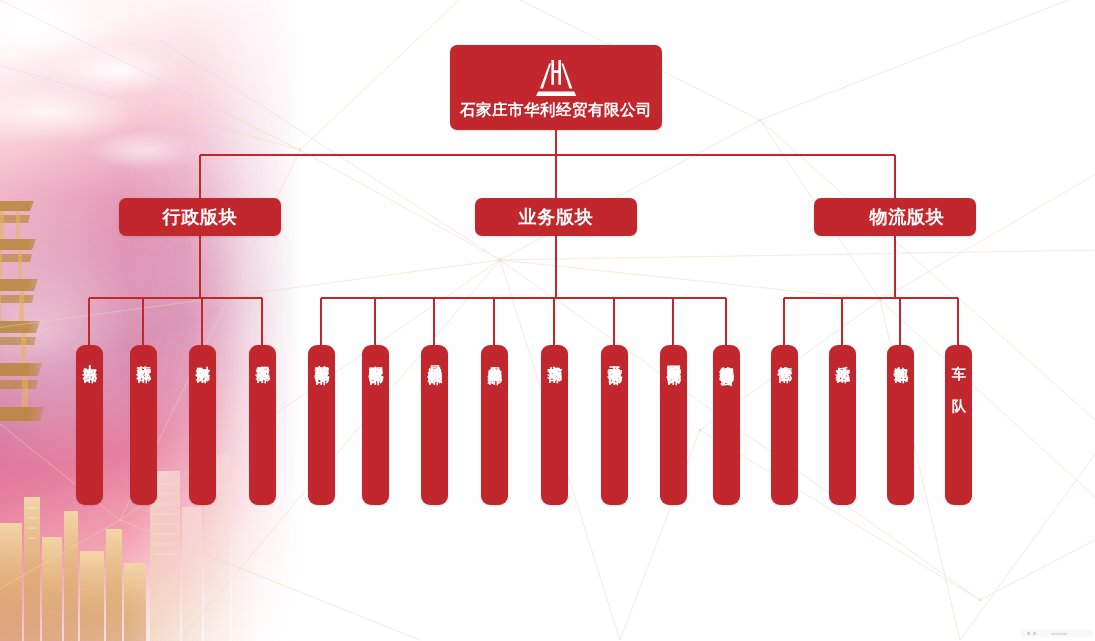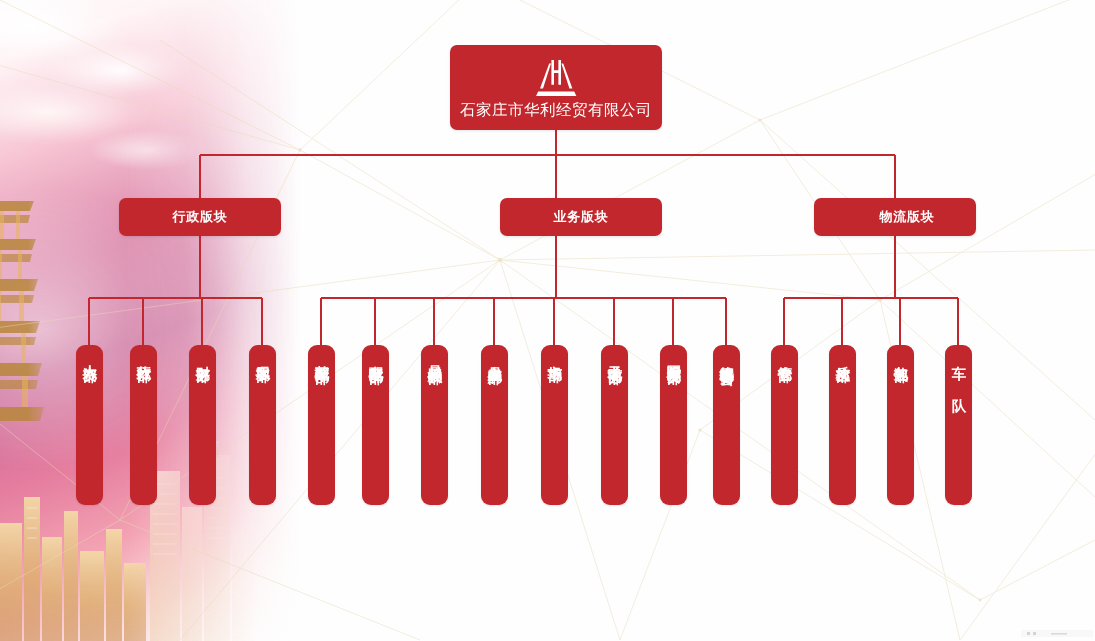--- a/index.html
+++ b/index.html
@@ -66,25 +66,25 @@
     color:#ffffff;
     box-sizing:border-box;
     display:flex;align-items:center;justify-content:center;
   }
   .node.root{
     left:450px;top:45px;width:212px;height:85px;border-radius:7px;
     flex-direction:column;gap:4px;
     box-shadow:0 1px 3px rgba(0,0,0,.10);
   }
   .root-logo{width:46px;height:40px;display:block;margin-top:4px;}
-  .root-label{font-size:15.5px;font-weight:400;letter-spacing:.5px;line-height:1;padding-bottom:4px;}
+  .root-label{font-size:15.5px;font-weight:700;letter-spacing:.5px;line-height:1;padding-bottom:4px;}
 
   .node.division{
     top:198px;height:38px;width:162px;border-radius:7px;
-    font-size:13px;font-weight:700;letter-spacing:.8px;
+    font-size:18px;font-weight:700;letter-spacing:.8px;
     box-shadow:0 1px 3px rgba(0,0,0,.10);
   }
 
   .node.leaf{
     top:345px;height:160px;width:27px;border-radius:9px;
     box-shadow:0 1px 2px rgba(0,0,0,.10);
     align-items:flex-start;padding-top:9px;
   }
   .leaf-label{
     writing-mode:vertical-rl;
@@ -274,21 +274,21 @@
           <path d="M30.2 5.6 L28.4 5.6 L36.4 30.6 L39.4 30.6 Z"></path>
           <path d="M5.2 33.4 L41.2 33.4 L43.4 38.0 L3.0 38.0 Z"></path>
         </g>
       </svg>
       <div class="root-label">石家庄市华利经贸有限公司</div>
     </div>
 
     <div class="node division" style="left:119px;">
       <span>行政版块</span>
     </div>
-    <div class="node division" style="left:500px;">
+    <div class="node division" style="left:475px;">
       <span>业务版块</span>
     </div>
     <div class="node division" style="left:814px;padding-left:24px;">
       <span>物流版块</span>
     </div>
 
     <div class="node leaf" style="left:76px;">
       <span class="leaf-label">人资部</span>
     </div>
     <div class="node leaf" style="left:130px;">

